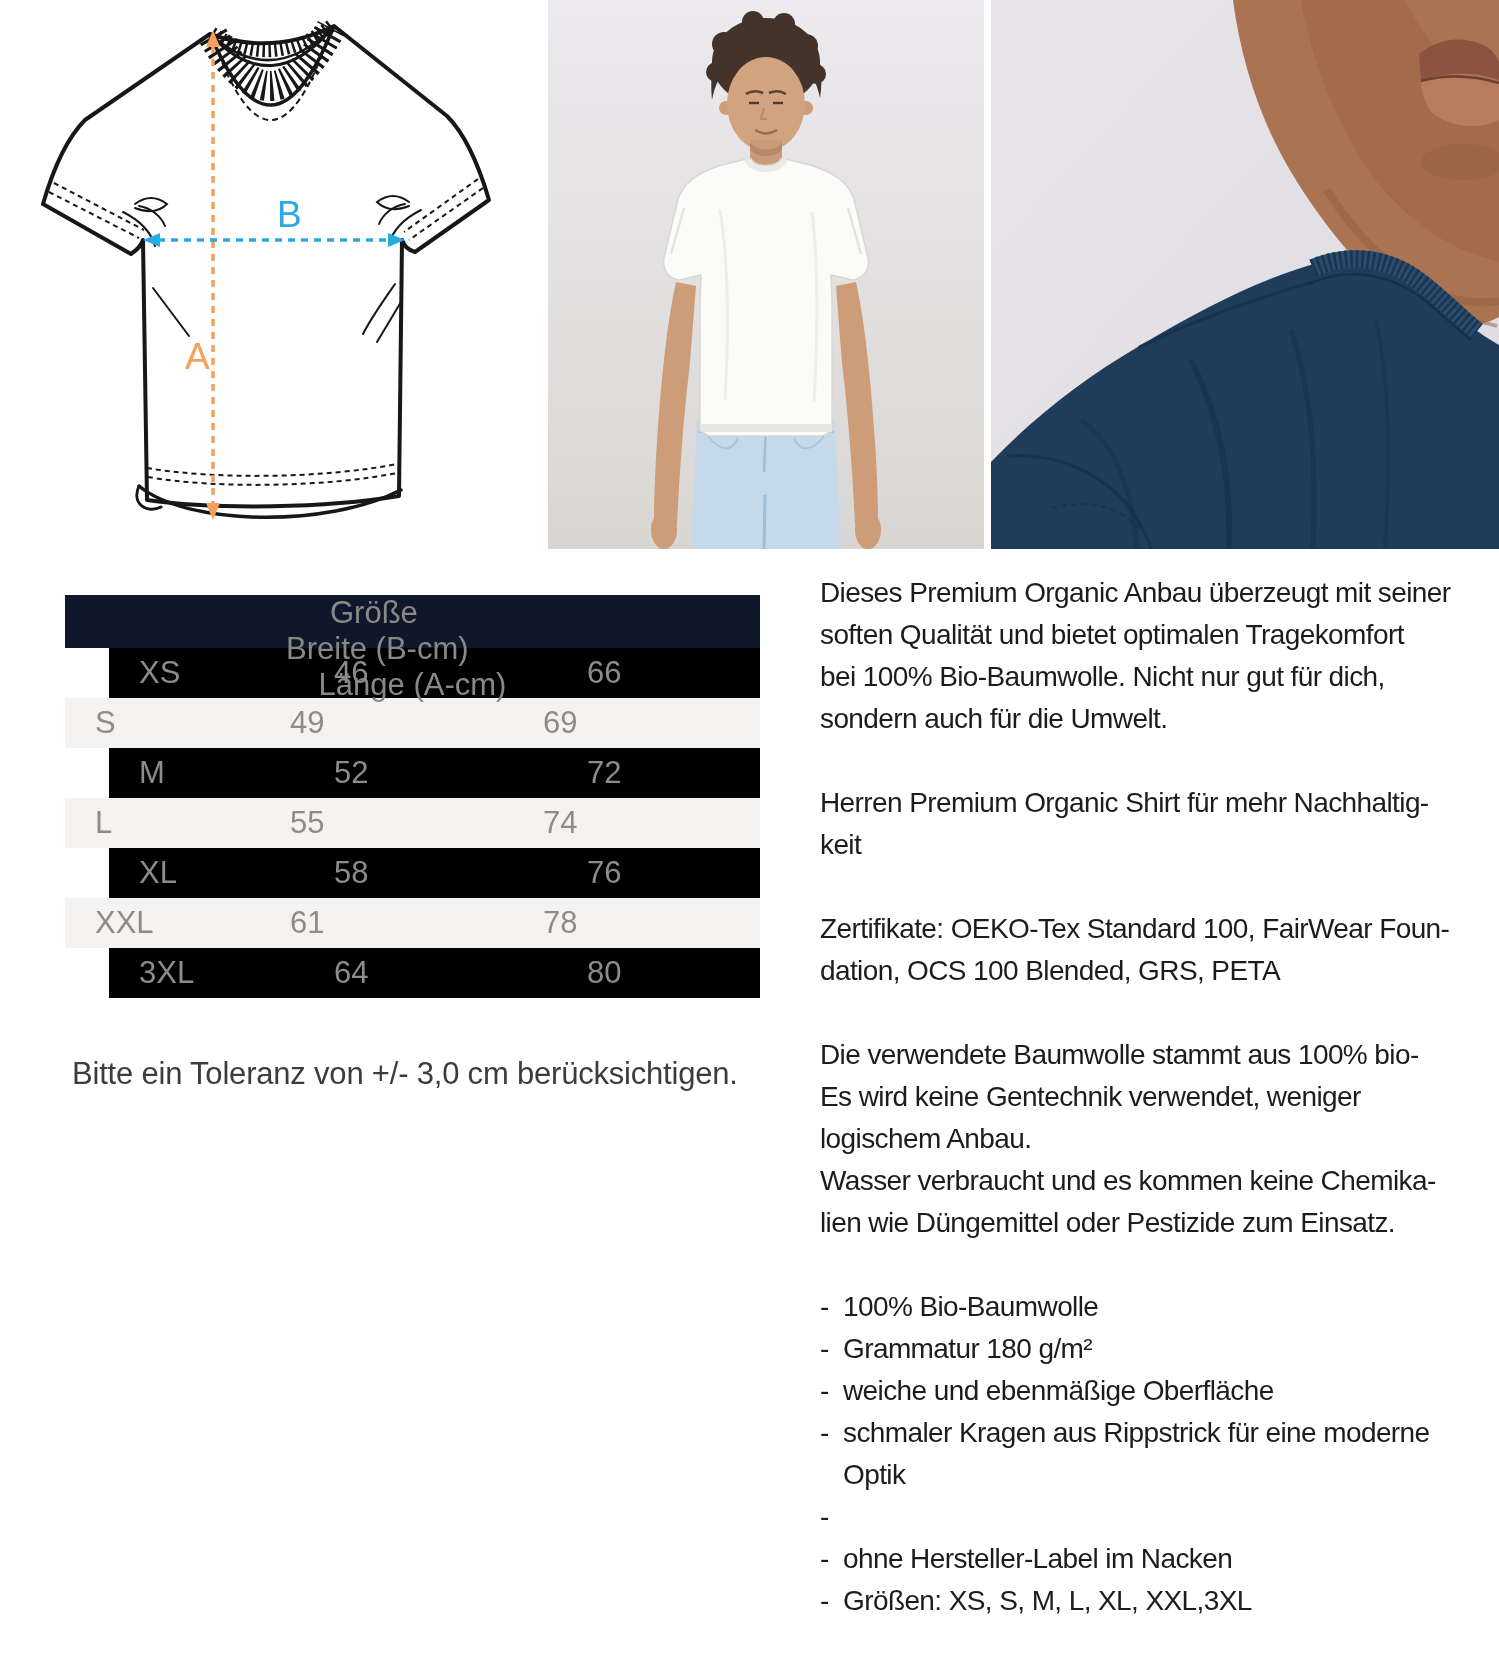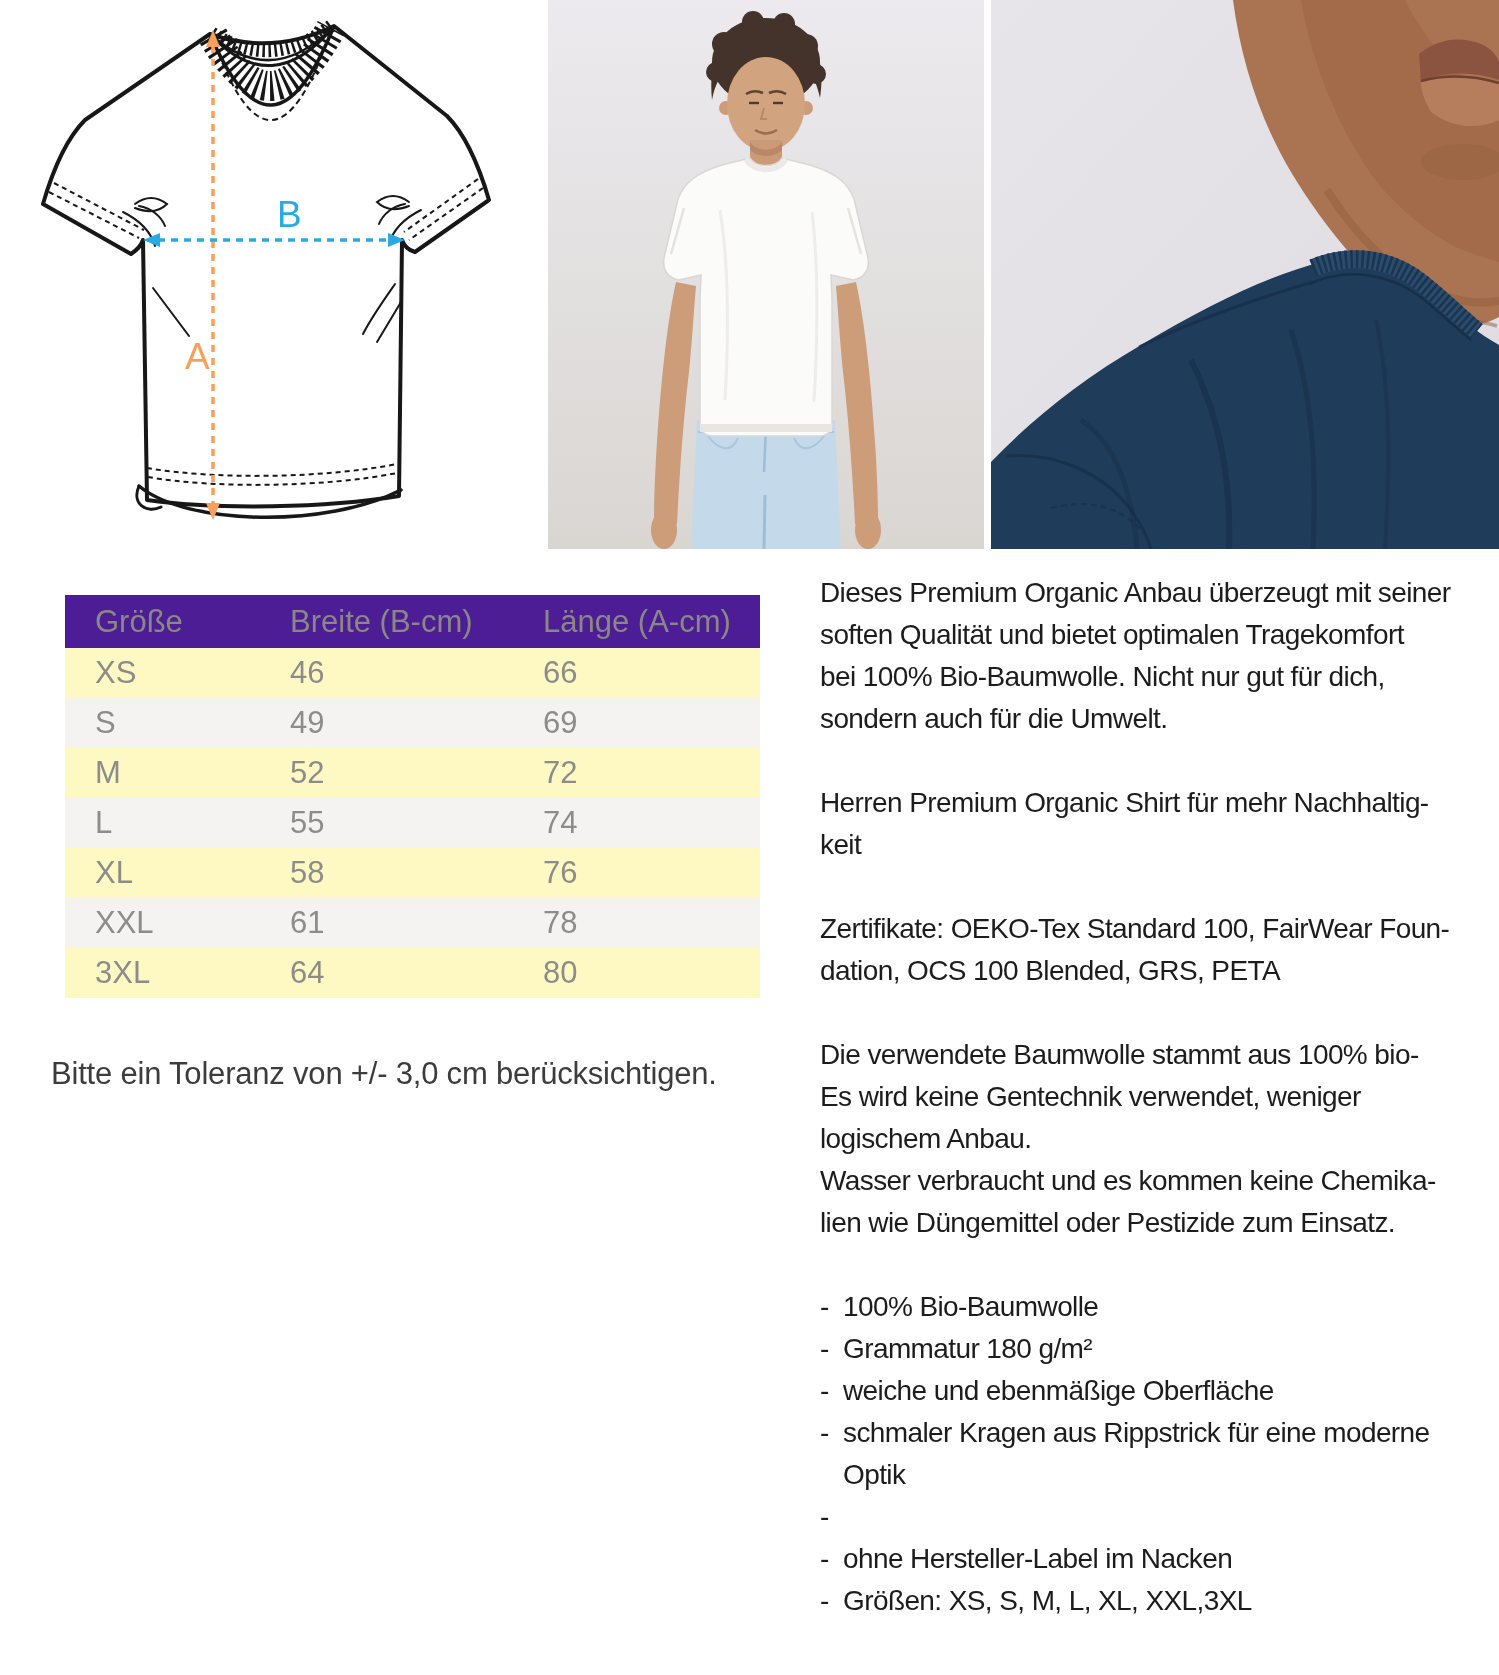--- a/index.html
+++ b/index.html
@@ -2,28 +2,28 @@
 <html><head>
 <meta charset="utf-8">
 <style>
   html,body{margin:0;padding:0;background:#fff;}
   #canvas{position:relative;width:1499px;height:1675px;background:#ffffff;overflow:hidden;
           font-family:"Liberation Sans",sans-serif;}
   svg{display:block;}
   
   #size-table{position:absolute;left:65px;top:595px;width:695px;font-size:31px;color:#8e8c8a;}
   .trow{display:flex;align-items:center;height:50px;}
-  .trow.head{height:53px;background:#4c1d95;color:#8a8885;}
-  .trow.dark{background:#fef9c3;}
+  .trow.head{height:53px;background:#0f172a;color:#8a8885;flex-direction:column;}
+  .trow.dark{background:#000000;margin-left:44px;}
   .trow.light{background:#f5f3f1;}
   .c1{width:225px;padding-left:30px;box-sizing:border-box;}
   .c2{width:253px;}
   .c3{flex:1;}
   
-  #tolerance{position:absolute;left:51px;top:1056px;font-size:31px;color:#3d3c3c;letter-spacing:-0.2px;}
+  #tolerance{position:absolute;left:72px;top:1056px;font-size:31px;color:#3d3c3c;letter-spacing:-0.2px;}
   
   #description{position:absolute;left:820px;top:572px;width:668px;font-size:28px;line-height:42px;
                color:#1c1c1c;letter-spacing:-0.6px;}
   .para{margin:0 0 42px 0;}
   .para:last-child{margin-bottom:0;}
   .ln{white-space:nowrap;}
   .bullet{display:flex;}
   .bdash{width:23px;flex:none;}
   .btext{white-space:nowrap;}
 </style>

